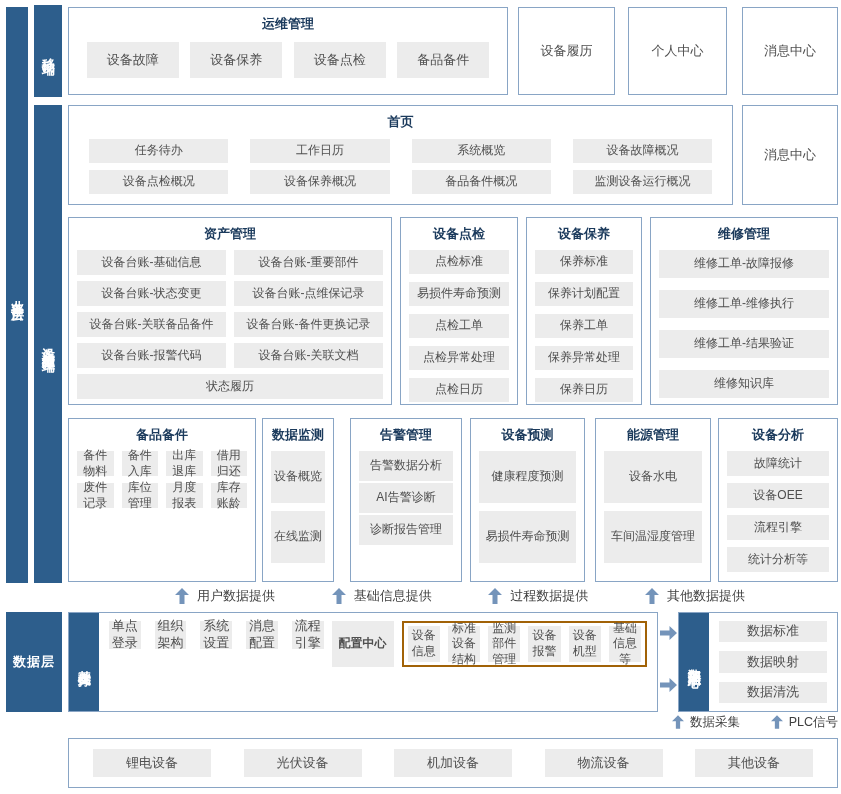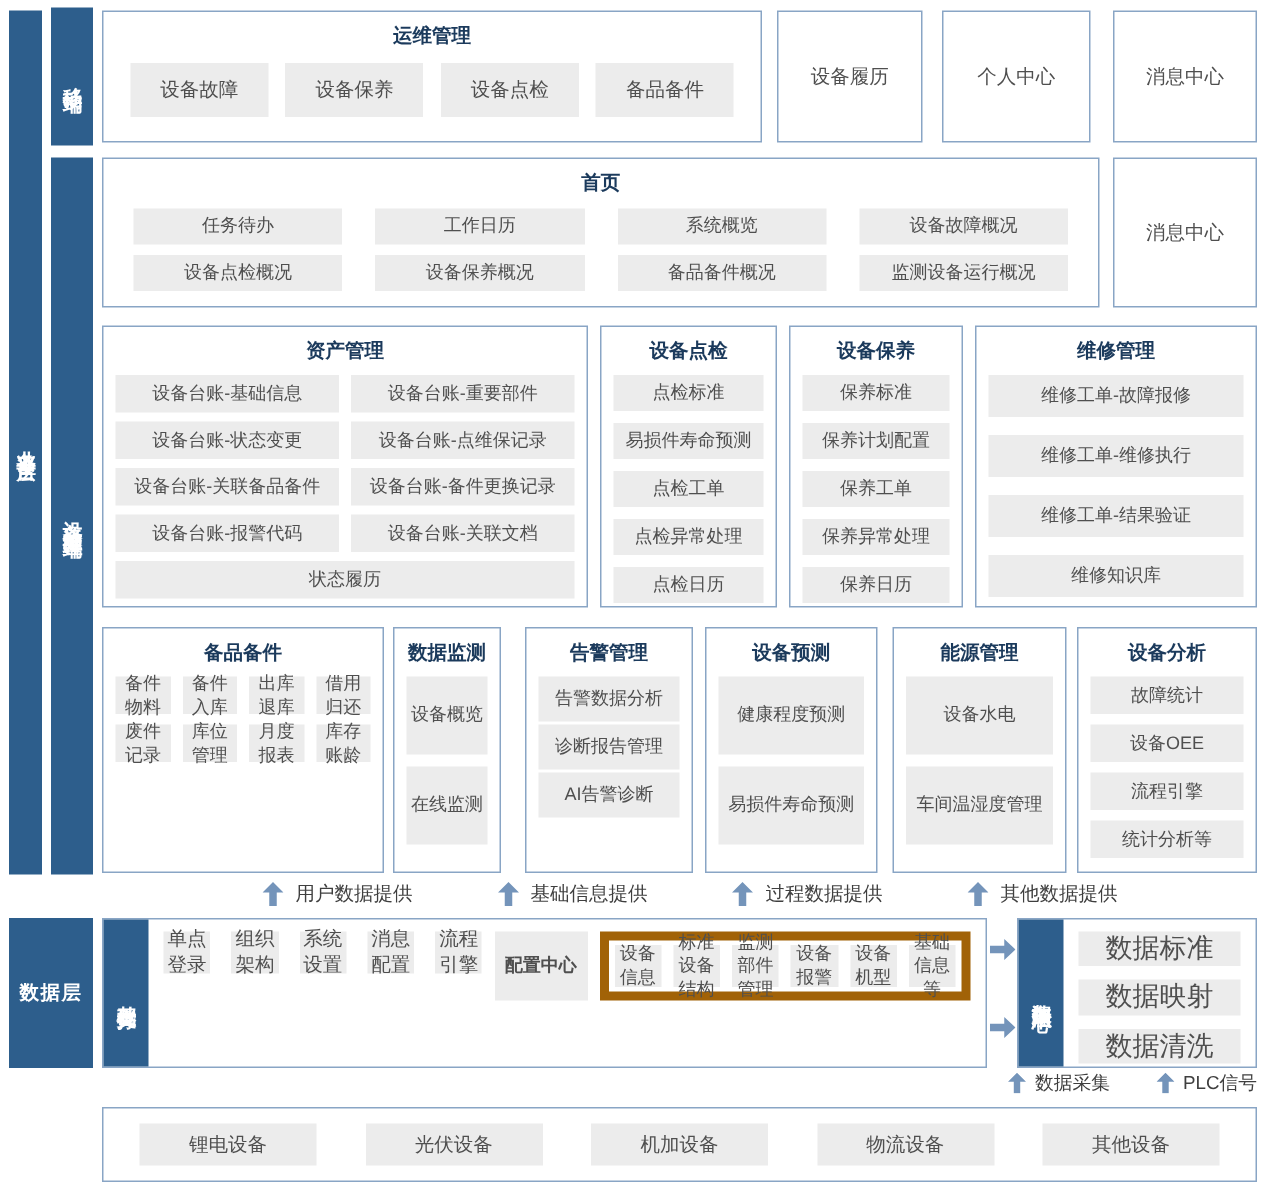--- a/index.html
+++ b/index.html
@@ -84,30 +84,30 @@
   #rail-datalayer{left:6px;top:612px;width:56px;height:100px;}
   #sec-data{left:68px;top:612px;width:590px;height:100px;display:flex;}
   .rail-inner{background:#2d5e8c;color:#fff;width:30px;font-size:13px;font-weight:700;
               display:flex;align-items:center;justify-content:center;
               writing-mode:vertical-rl;text-orientation:upright;letter-spacing:1px;flex:0 0 30px;}
   .data-content{flex:1;display:flex;flex-direction:row;gap:8px;padding:8px 10px;}
   .r1{display:flex;gap:14px;}
   .r1 .item{flex:1;height:28px;font-size:13px;}
   .r2{display:flex;gap:8px;height:46px;}
   .cfg{width:62px;font-weight:700;flex:0 0 62px;}
-  .panel{flex:1;border:6px solid #a16207;display:flex;gap:8px;padding:3px 4px;box-sizing:border-box;}
+  .panel{flex:1;border:2px solid #a16207;display:flex;gap:8px;padding:3px 4px;box-sizing:border-box;}
   .panel .item{flex:1;}
 
   #arrow-r1{position:absolute;left:660px;top:626px;}
   #arrow-r2{position:absolute;left:660px;top:678px;}
 
   
   #sec-gov{left:678px;top:612px;width:160px;height:100px;display:flex;}
   .gov-items{flex:1;display:flex;flex-direction:column;gap:9px;padding:8px 10px;}
-  .gov-items .item{flex:1;font-size:18px;}
+  .gov-items .item{flex:1;font-size:13px;}
 
   #flow-bottom{position:absolute;left:672px;top:711px;width:166px;height:22px;
                display:flex;justify-content:space-between;}
   #flow-bottom .flow{font-size:12.5px;gap:6px;}
   #flow-bottom .arrow-up{width:12px;height:14px;}
 
   
   #rail-devicelayer{left:6px;top:738px;width:56px;height:50px;}
   #sec-device{left:68px;top:738px;width:770px;height:50px;
               display:flex;align-items:center;justify-content:space-between;padding:0 24px;}
@@ -211,22 +211,22 @@
     <div class="sec-title">数据监测</div>
     <div class="vcol">
       <div class="item">设备概览</div>
       <div class="item">在线监测</div>
     </div>
   </div>
   <div class="sec mods2" id="sec-alarm">
     <div class="sec-title">告警管理</div>
     <div class="vcol">
       <div class="item">告警数据分析</div>
+      <div class="item">AI告警诊断</div>
       <div class="item">诊断报告管理</div>
-      <div class="item">AI告警诊断</div>
     </div>
   </div>
   <div class="sec mods2" id="sec-predict">
     <div class="sec-title">设备预测</div>
     <div class="vcol">
       <div class="item">健康程度预测</div>
       <div class="item">易损件寿命预测</div>
     </div>
   </div>
   <div class="sec mods2" id="sec-energy">

